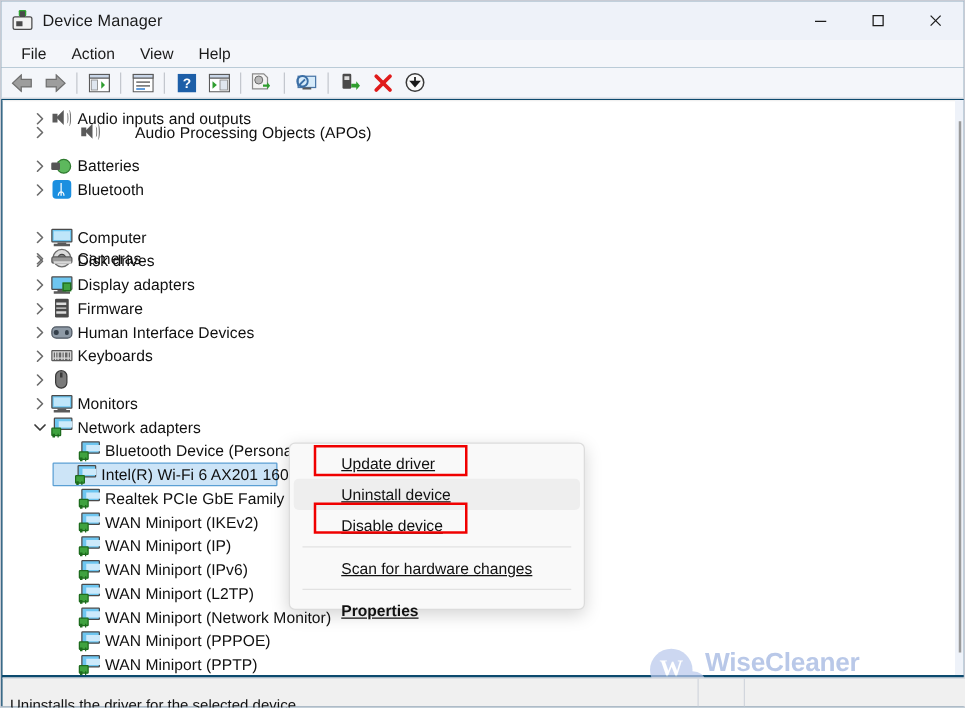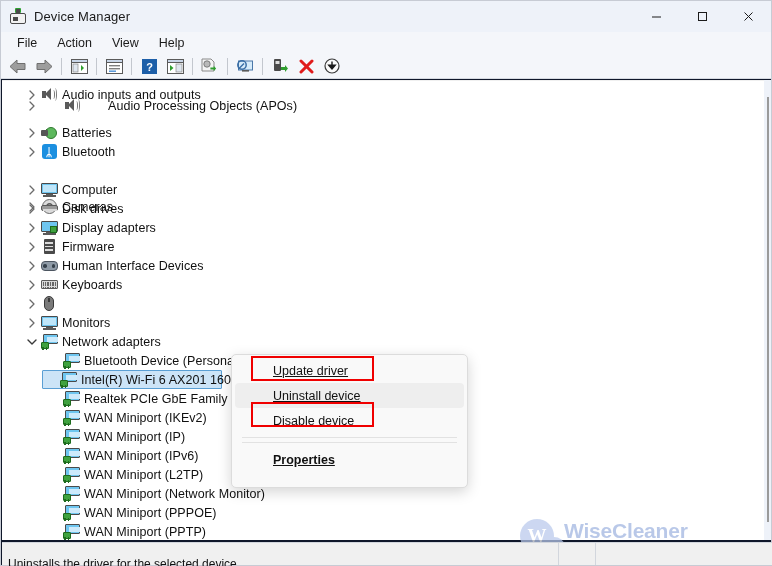--- a/index.html
+++ b/index.html
@@ -2,21 +2,21 @@
 <html><head>
 <meta charset="utf-8">
 <style>
   html,body{margin:0;padding:0;}
   body{
     width:772px;height:566px;overflow:hidden;
     font-family:"Liberation Sans","DejaVu Sans",sans-serif;
     font-size:12px;color:#000;background:#ffffff;
     -webkit-font-smoothing:antialiased;
   }
-  .window{position:relative;width:772px;height:566px;background:#0f172a;
+  .window{position:relative;width:772px;height:566px;background:#0c4a6e;
           border:1px solid #c7cbd4;box-sizing:border-box;}
 
   
   .titlebar{position:absolute;left:0;top:0;width:770px;height:31px;
             background:#eef2f9;display:flex;align-items:center;}
   .title-icon{width:18px;height:18px;margin-left:8px;margin-right:7px;position:relative;flex:0 0 auto;}
   .title-icon .body{position:absolute;left:1px;top:5px;width:16px;height:11px;
      background:#f2f2f2;border:1.4px solid #4a4a4a;border-radius:2px;box-sizing:border-box;}
   .title-icon .slot{position:absolute;left:4px;top:9px;width:5px;height:4px;background:#4a4a4a;}
   .title-icon .neck{position:absolute;left:7px;top:1px;width:4px;height:5px;background:#4a4a4a;}
@@ -668,20 +668,21 @@
   <div class="splitter">
       <div class="bar"></div>
     </div>
 
   <div class="ctx">
     <div id="ctx-root">
         <div class="ctxitem">Update driver</div>
         <div class="ctxitem hovered">Uninstall device</div>
         <div class="ctxitem">Disable device</div>
         <div class="ctxsep"></div>
+        <div class="ctxitem">Scan for hardware changes</div>
         <div class="ctxsep"></div>
         <div class="ctxitem bold">Properties</div>
       </div>
   </div>
   <div class="hlbox" style="left:250px;top:355px;width:123px;height:25px;"></div>
   <div class="hlbox" style="left:250px;top:401px;width:123px;height:25px;"></div>
 
   <div class="wm">
     <div class="blob"></div>
     <div class="circ">

